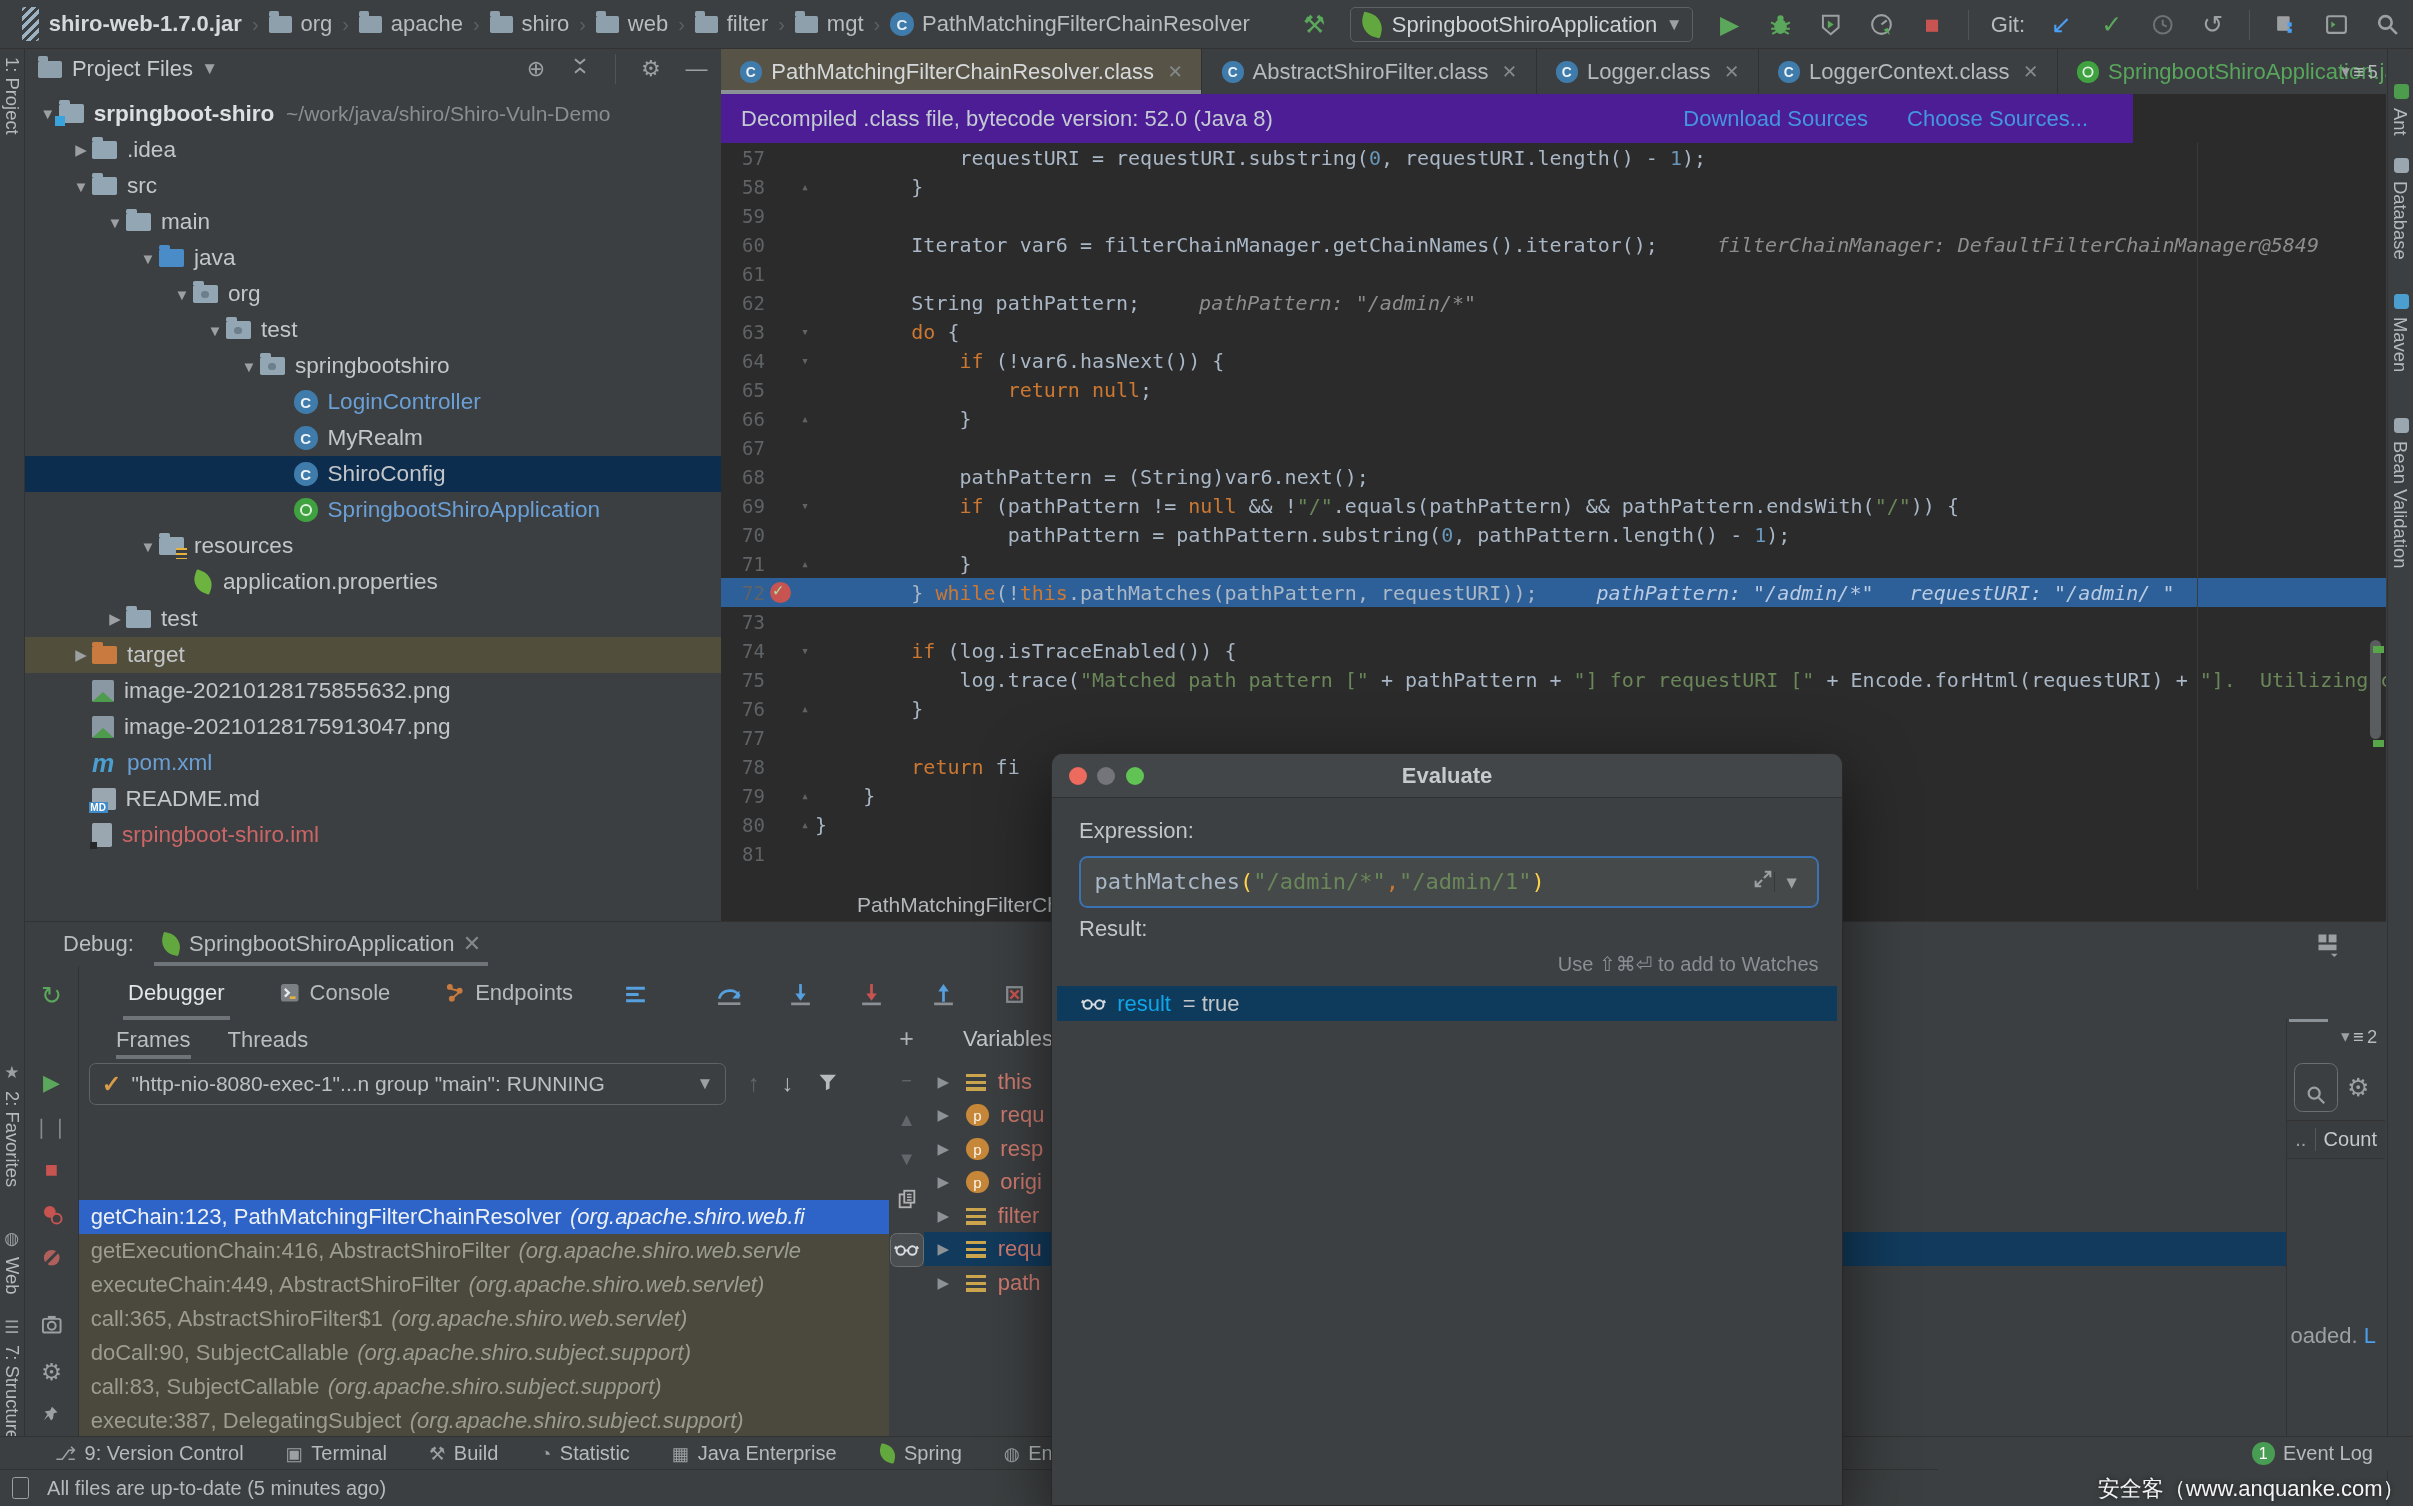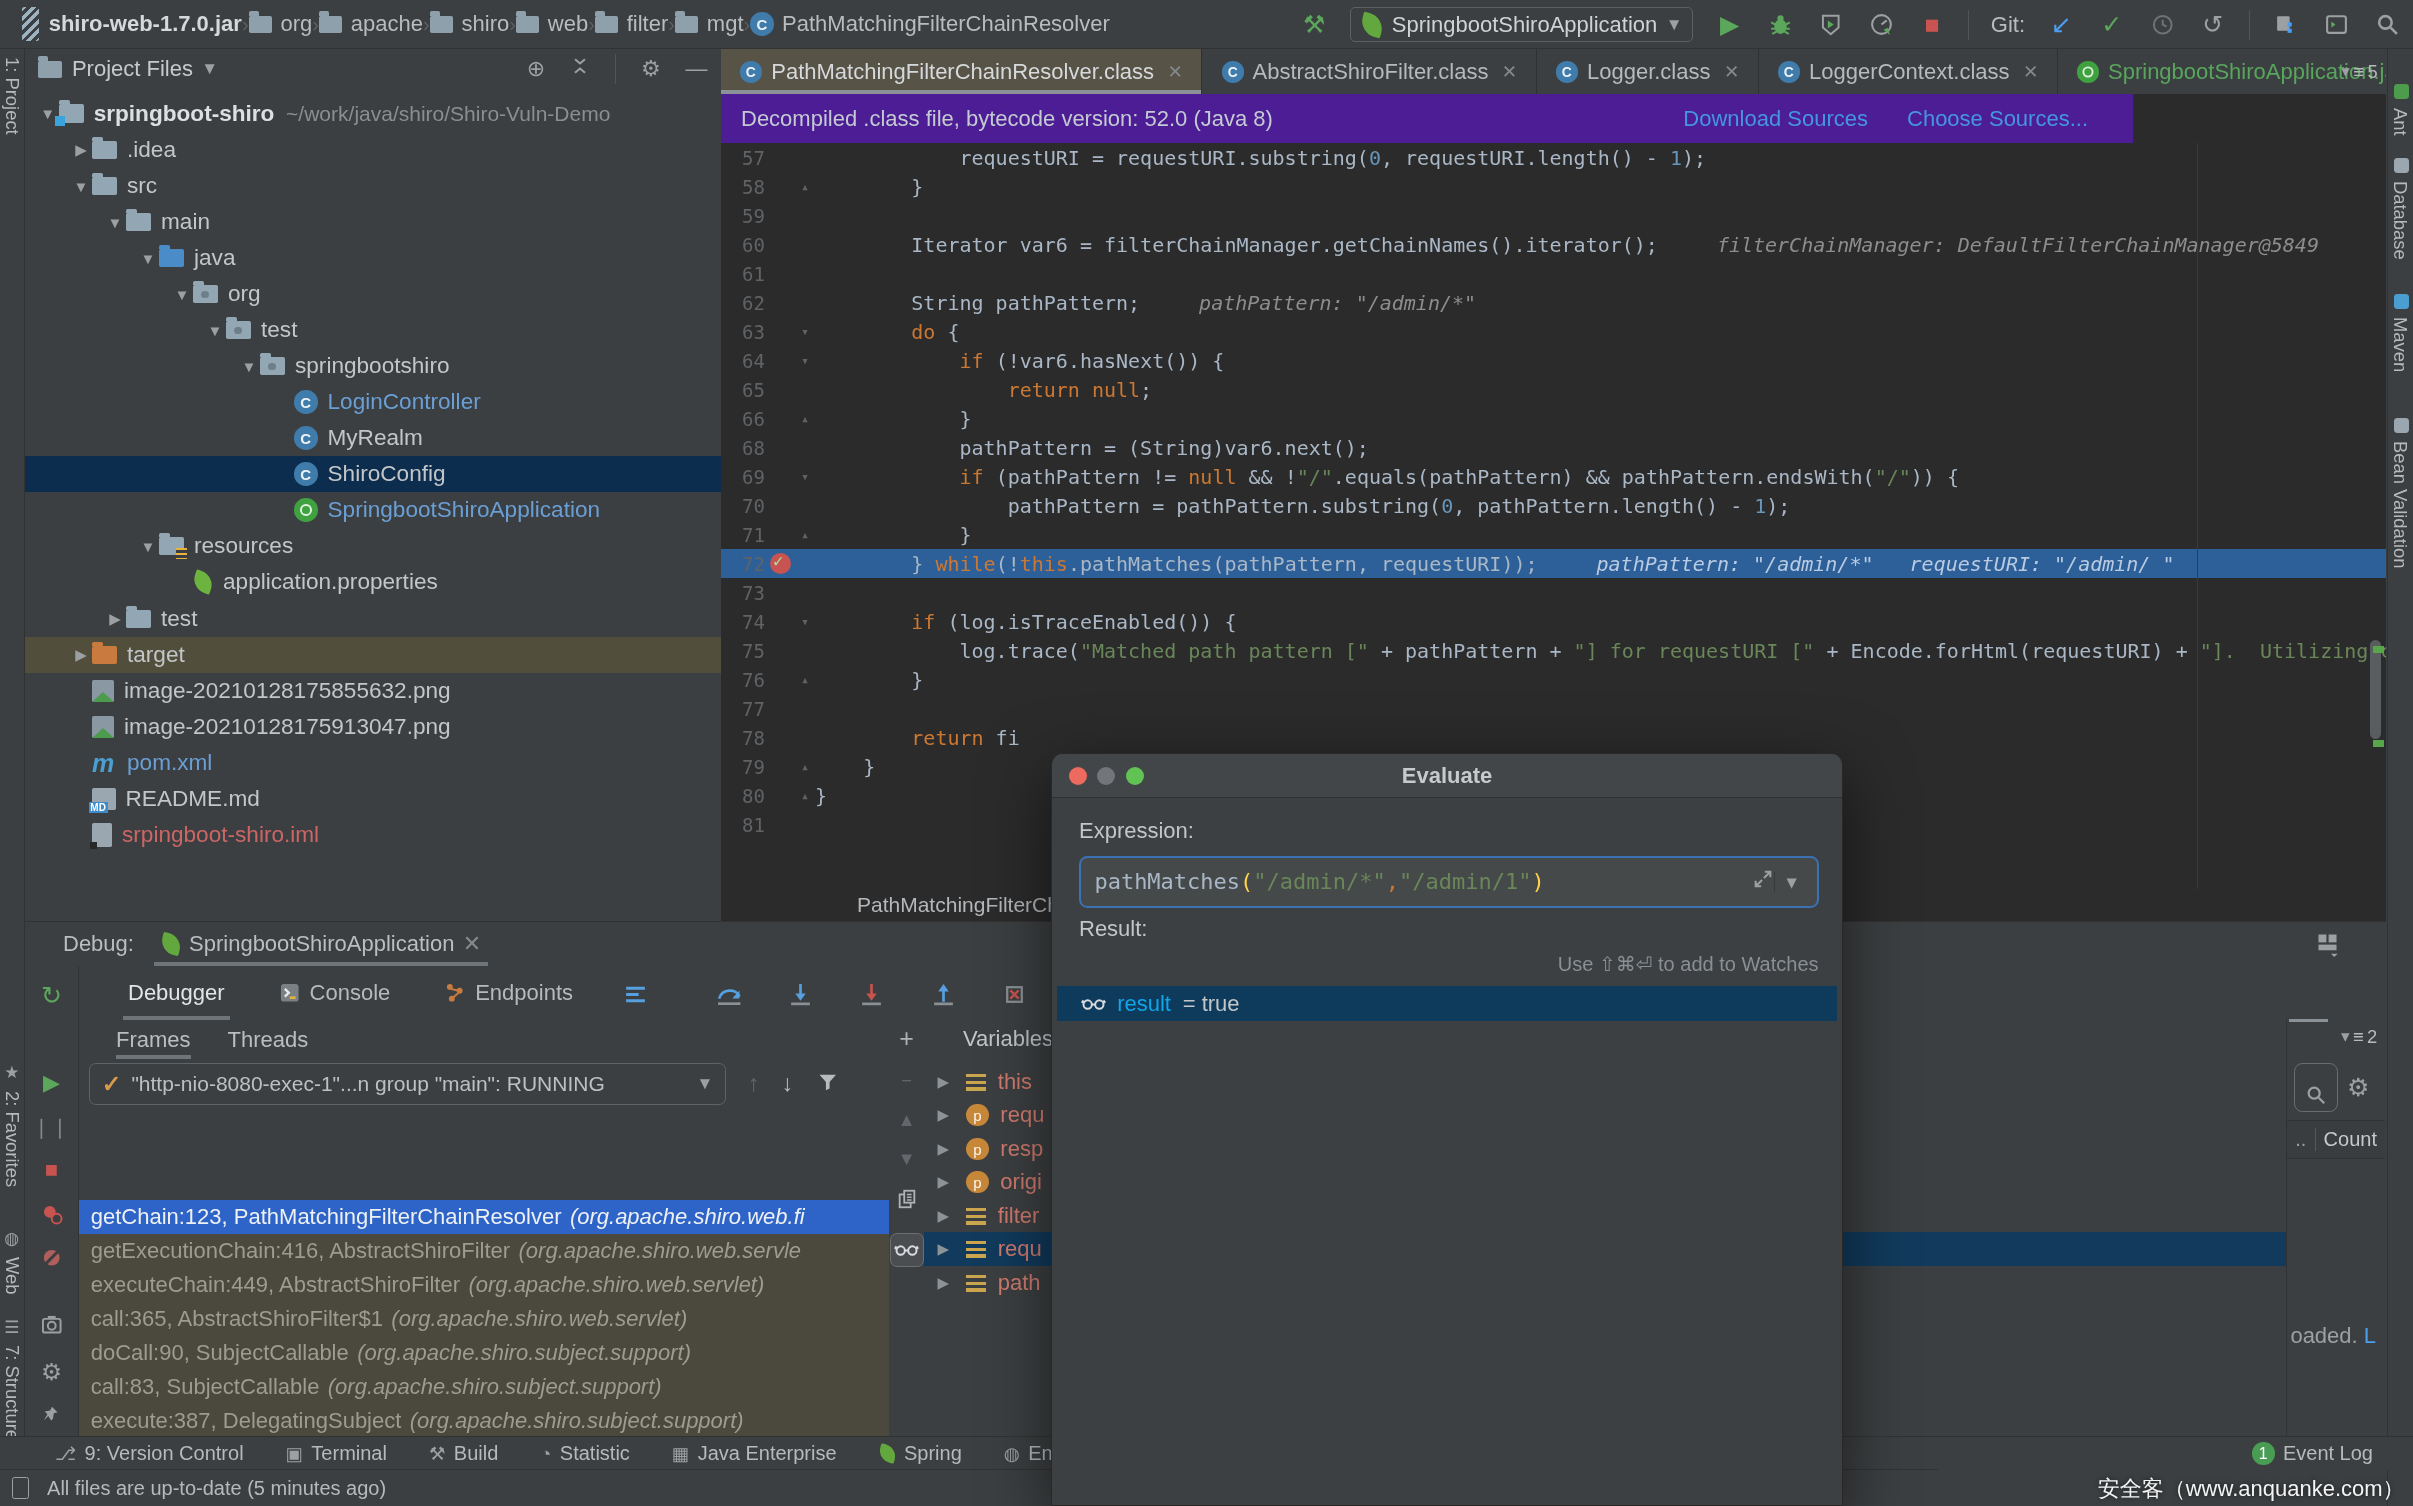--- a/index.html
+++ b/index.html
@@ -6,21 +6,21 @@
   html,body { background:#1e1e1e; }
   #app { position:relative; width:2413px; height:1506px; overflow:hidden;
          background:#3c3f41; font-family:"Liberation Sans", sans-serif; color:#bbbec1; }
   .abs { position:absolute; }
 
   
   #top-bar { left:0; top:0; width:2413px; height:49px; background:#3c3f41; border-bottom:0.8px solid #323232;
              display:flex; align-items:center; padding-left:6.7px; }
   .stripe-icon { width:17px; height:34px; margin:0 10px 0 15px;
       background:repeating-linear-gradient(135deg,#9db2c0 0 3.4px,#3c3f41 3.4px 6.7px); border-radius:2.5px; }
-  #breadcrumb { display:flex; align-items:center; font-size:22px; color:#b9bcbf; white-space:nowrap; }
+  #breadcrumb { display:flex; align-items:center; gap:10px; font-size:22px; color:#b9bcbf; white-space:nowrap; }
   #breadcrumb .sep { color:#5d6164; font-size:20px; }
   #breadcrumb .bold { font-weight:bold; color:#d6d9dc; }
   .mini-folder { display:inline-block; width:23.5px; height:17px; background:#8fa0ad; border-radius:1.7px; position:relative; }
   .mini-folder:before { content:""; position:absolute; top:-4.2px; left:0; width:10px; height:4.2px; background:#8fa0ad; border-radius:1.7px 1.7px 0 0; }
   .class-ball { display:inline-flex; width:23.5px; height:23.5px; border-radius:50%; background:#3f7cab; color:#e8f0f5;
                 font-size:15px; font-weight:bold; align-items:center; justify-content:center; }
   #run-cluster { position:absolute; right:11.7px; top:0; height:49px; display:flex; align-items:center; gap:22px; }
   .tb-icon { width:28.5px; height:28.5px; display:flex; align-items:center; justify-content:center; font-size:25px; }
   #run-combo { display:flex; align-items:center; gap:8.4px; border:0.8px solid #5e6163; border-radius:5px;
                height:35px; padding:0 10px; color:#d0d3d5; font-size:22px; }
@@ -487,20 +487,21 @@
         <div class="cline"><span class="lnum">57</span><span class="lico"></span><span class="lfold"></span><span class="lcode"><span class="tok-pln">            requestURI = requestURI.substring(</span><span class="tok-num">0</span><span class="tok-pln">, requestURI.length() - </span><span class="tok-num">1</span><span class="tok-pln">);</span></span></div>
         <div class="cline"><span class="lnum">58</span><span class="lico"></span><span class="lfold">▴</span><span class="lcode"><span class="tok-pln">        }</span></span></div>
         <div class="cline"><span class="lnum">59</span><span class="lico"></span><span class="lfold"></span><span class="lcode"></span></div>
         <div class="cline"><span class="lnum">60</span><span class="lico"></span><span class="lfold"></span><span class="lcode"><span class="tok-pln">        Iterator var6 = filterChainManager.getChainNames().iterator();</span></span><span class="lhint">filterChainManager: DefaultFilterChainManager@5849</span></div>
         <div class="cline"><span class="lnum">61</span><span class="lico"></span><span class="lfold"></span><span class="lcode"></span></div>
         <div class="cline"><span class="lnum">62</span><span class="lico"></span><span class="lfold"></span><span class="lcode"><span class="tok-pln">        String pathPattern;</span></span><span class="lhint">pathPattern: "/admin/*"</span></div>
         <div class="cline"><span class="lnum">63</span><span class="lico"></span><span class="lfold">▾</span><span class="lcode"><span class="tok-kw">        do</span><span class="tok-pln"> {</span></span></div>
         <div class="cline"><span class="lnum">64</span><span class="lico"></span><span class="lfold">▾</span><span class="lcode"><span class="tok-pln">            </span><span class="tok-kw">if</span><span class="tok-pln"> (!var6.hasNext()) {</span></span></div>
         <div class="cline"><span class="lnum">65</span><span class="lico"></span><span class="lfold"></span><span class="lcode"><span class="tok-pln">                </span><span class="tok-kw">return null</span><span class="tok-pln">;</span></span></div>
         <div class="cline"><span class="lnum">66</span><span class="lico"></span><span class="lfold">▴</span><span class="lcode"><span class="tok-pln">            }</span></span></div>
+        <div class="cline"><span class="lnum">67</span><span class="lico"></span><span class="lfold"></span><span class="lcode"></span></div>
         <div class="cline"><span class="lnum">68</span><span class="lico"></span><span class="lfold"></span><span class="lcode"><span class="tok-pln">            pathPattern = (String)var6.next();</span></span></div>
         <div class="cline"><span class="lnum">69</span><span class="lico"></span><span class="lfold">▾</span><span class="lcode"><span class="tok-pln">            </span><span class="tok-kw">if</span><span class="tok-pln"> (pathPattern != </span><span class="tok-kw">null</span><span class="tok-pln"> &amp;&amp; !</span><span class="tok-str">"/"</span><span class="tok-pln">.equals(pathPattern) &amp;&amp; pathPattern.endsWith(</span><span class="tok-str">"/"</span><span class="tok-pln">)) {</span></span></div>
         <div class="cline"><span class="lnum">70</span><span class="lico"></span><span class="lfold"></span><span class="lcode"><span class="tok-pln">                pathPattern = pathPattern.substring(</span><span class="tok-num">0</span><span class="tok-pln">, pathPattern.length() - </span><span class="tok-num">1</span><span class="tok-pln">);</span></span></div>
         <div class="cline"><span class="lnum">71</span><span class="lico"></span><span class="lfold">▴</span><span class="lcode"><span class="tok-pln">            }</span></span></div>
         <div class="cline exec"><span class="lnum">72</span><span class="lico"><span class="bp"></span></span><span class="lfold"></span><span class="lcode"><span class="tok-pln">        } </span><span class="tok-kw">while</span><span class="tok-pln">(!</span><span class="tok-kw">this</span><span class="tok-pln">.pathMatches(pathPattern, requestURI));</span></span><span class="lhint">pathPattern: "/admin/*"   requestURI: "/admin/ "</span></div>
         <div class="cline"><span class="lnum">73</span><span class="lico"></span><span class="lfold"></span><span class="lcode"></span></div>
         <div class="cline"><span class="lnum">74</span><span class="lico"></span><span class="lfold">▾</span><span class="lcode"><span class="tok-pln">        </span><span class="tok-kw">if</span><span class="tok-pln"> (log.isTraceEnabled()) {</span></span></div>
         <div class="cline"><span class="lnum">75</span><span class="lico"></span><span class="lfold"></span><span class="lcode"><span class="tok-pln">            log.trace(</span><span class="tok-str">"Matched path pattern ["</span><span class="tok-pln"> + pathPattern + </span><span class="tok-str">"] for requestURI ["</span><span class="tok-pln"> + Encode.forHtml(requestURI) + </span><span class="tok-str">"].  Utilizing co</span></span></div>
         <div class="cline"><span class="lnum">76</span><span class="lico"></span><span class="lfold">▴</span><span class="lcode"><span class="tok-pln">        }</span></span></div>
         <div class="cline"><span class="lnum">77</span><span class="lico"></span><span class="lfold"></span><span class="lcode"></span></div>

